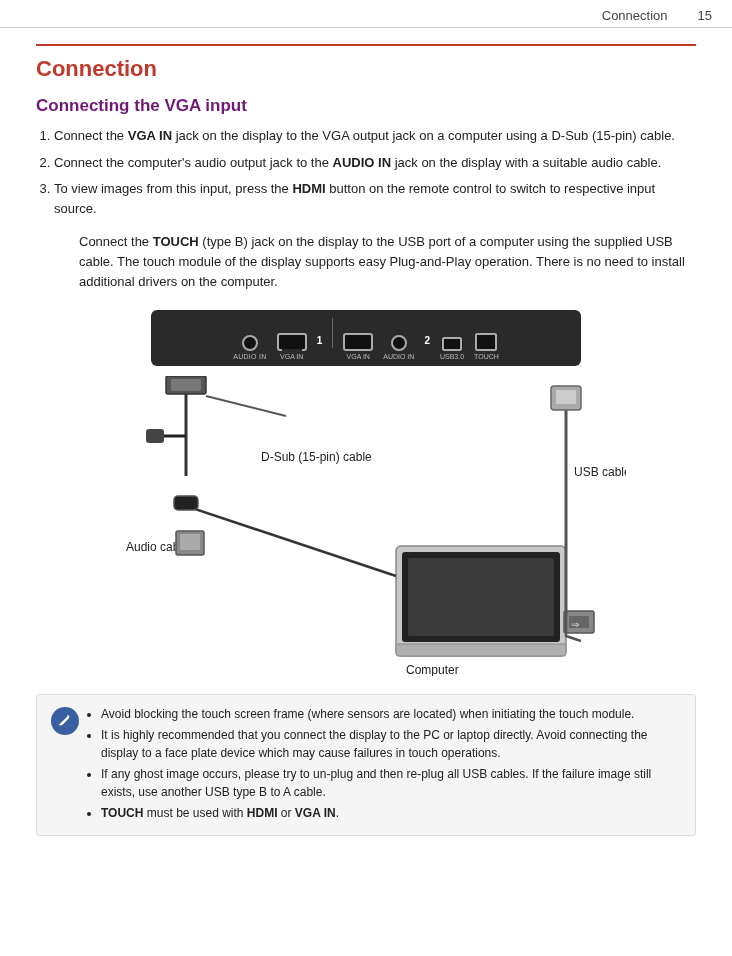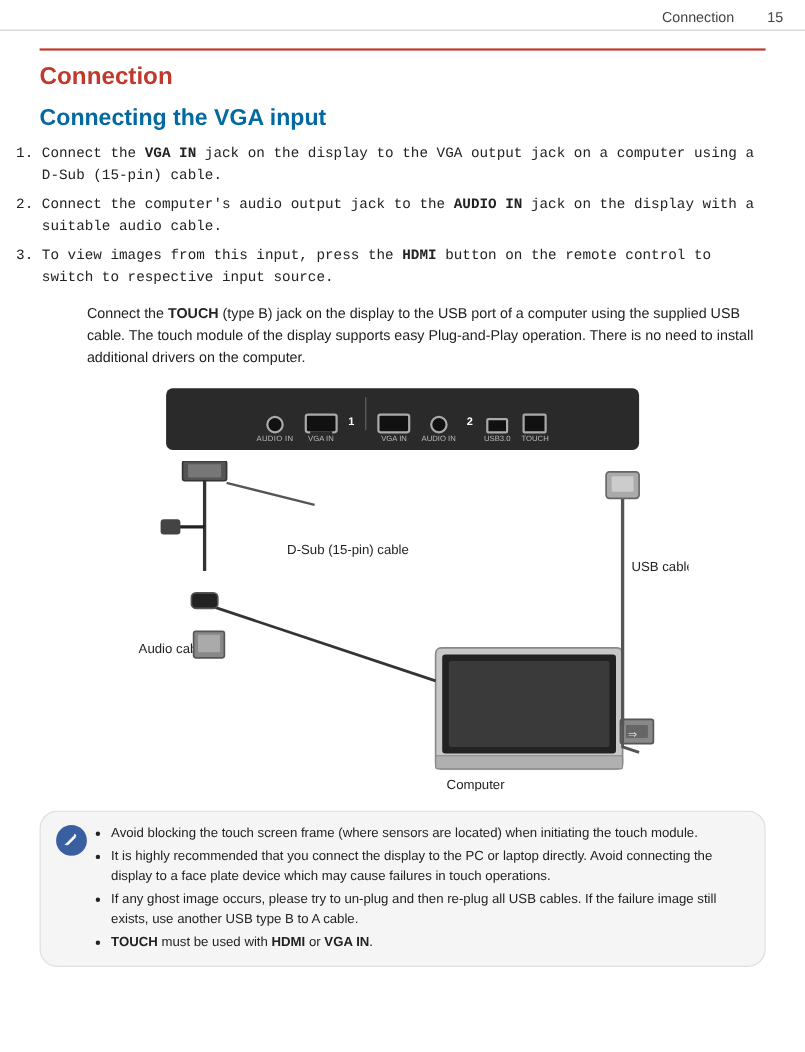--- a/index.html
+++ b/index.html
@@ -39,31 +39,30 @@
 
     h1.section-title {
       color: #c0392b;
       font-size: 22px;
       font-weight: bold;
       margin-bottom: 14px;
       font-family: Arial, sans-serif;
     }
 
     h2.subsection-title {
-      color: #0369a1;
-      font-size: 21px;
+      color: #701a75;
+      font-size: 17px;
       font-weight: bold;
       margin-bottom: 10px;
       font-family: Arial, sans-serif;
     }
 
     .step-list {
-      margin-left: 2px;
+      margin-left: 18px;
       margin-bottom: 14px;
-      font-family: Liberation Mono, monospace;
     }
 
     .step-list li {
       margin-bottom: 7px;
       line-height: 1.5;
     }
 
     .bold { font-weight: bold; }
 
     .diagram-container {
@@ -72,21 +71,21 @@
       align-items: center;
       margin: 18px 0 10px 0;
     }
 
     
     .note-box {
       display: flex;
       align-items: flex-start;
       background: #f5f5f5;
       border: 1px solid #ddd;
-      border-radius: 16px;
+      border-radius: 3px;
       padding: 10px 14px;
       margin-top: 18px;
       gap: 10px;
     }
 
     .note-icon {
       background: #3a5fa0;
       border-radius: 50%;
       width: 28px;
       height: 28px;

